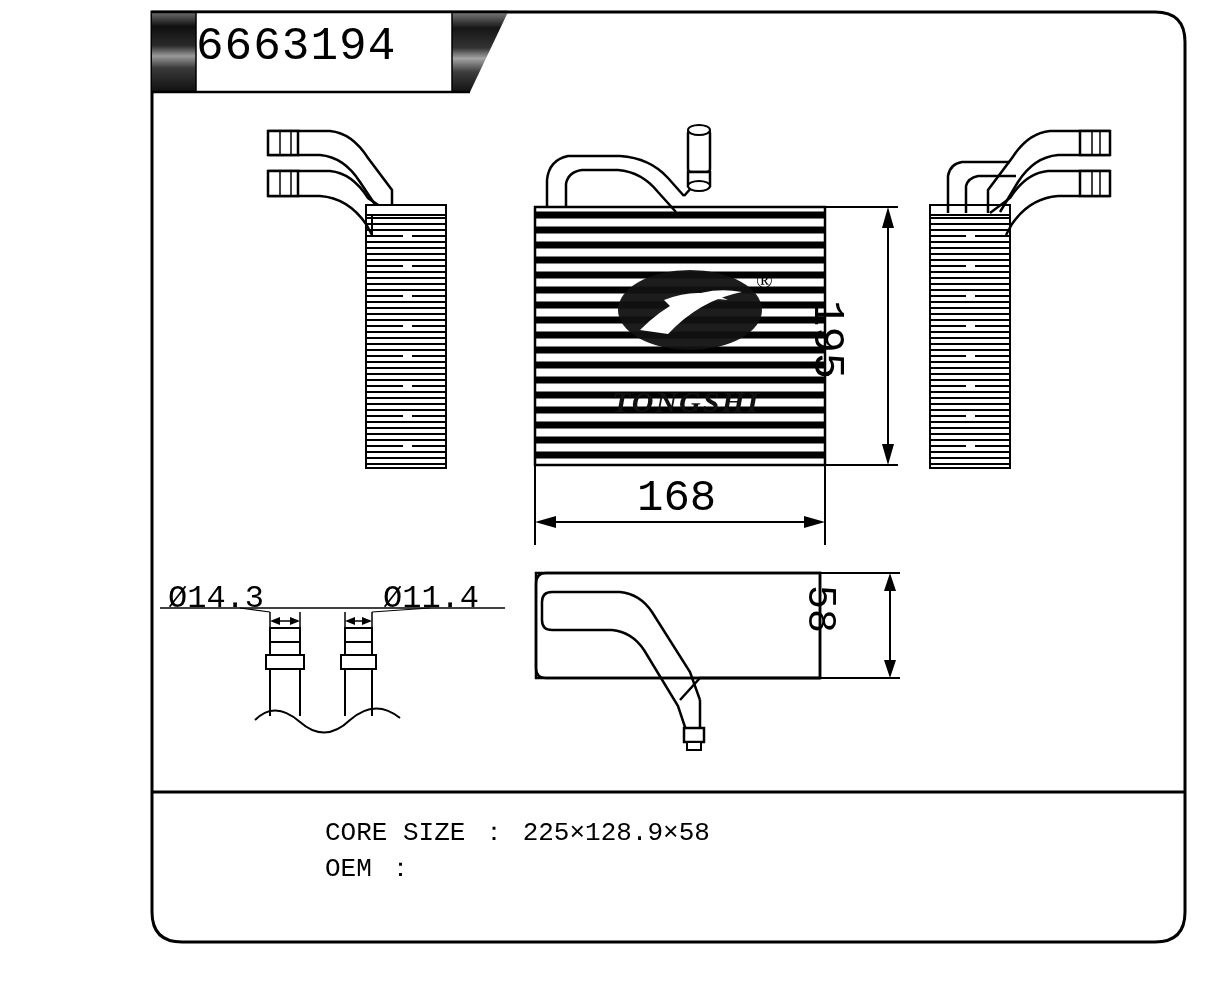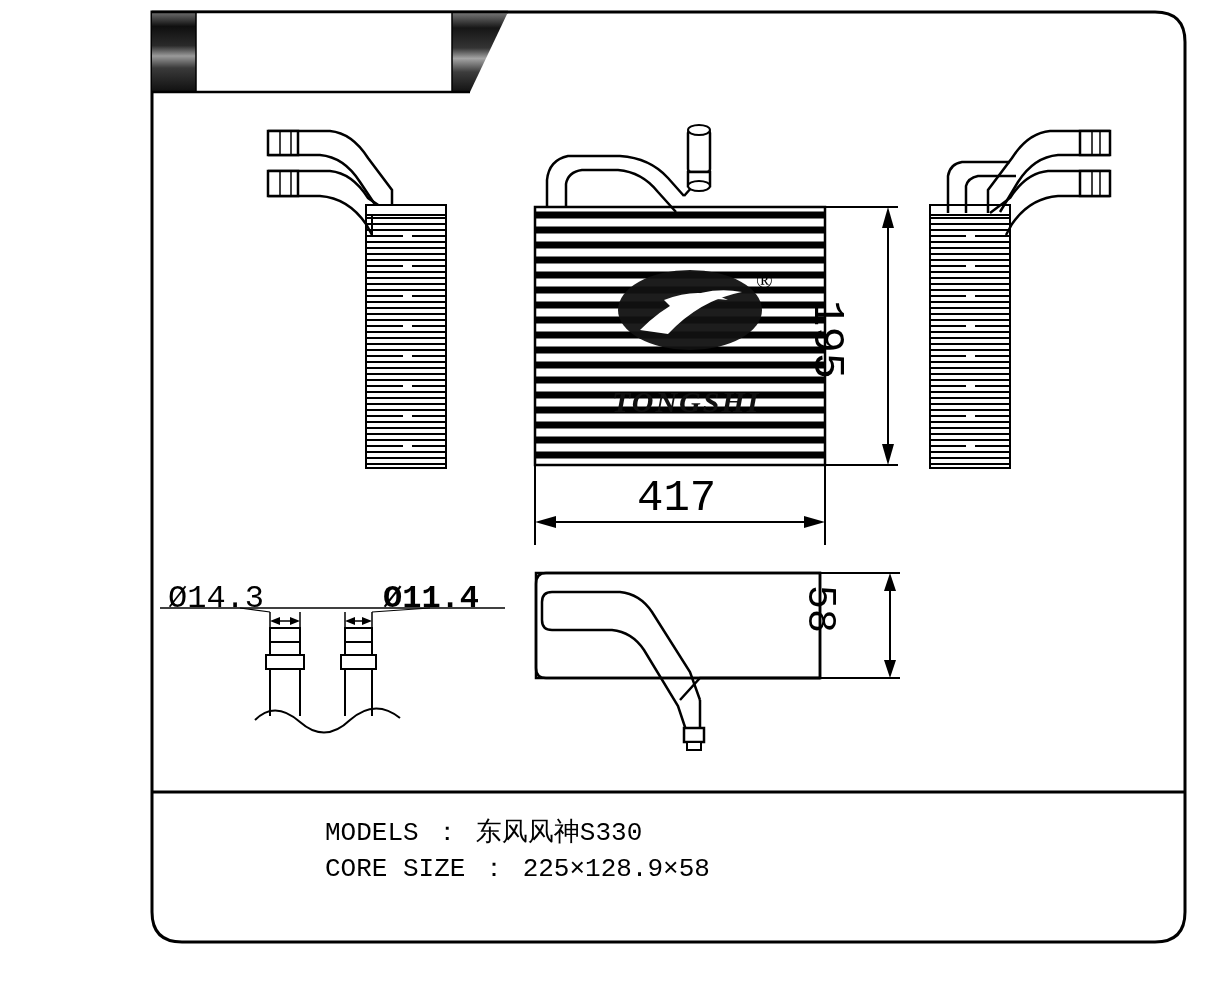--- a/index.html
+++ b/index.html
@@ -66,21 +66,20 @@
   .dim-d143 {
     left: 160px;
     top: 580px;
     font-size: 32px;
     margin-left: 8px;
   }
   .dim-d114 {
     left: 383px;
     top: 580px;
     font-size: 32px;
-    font-weight: bold;
   }
   
   .spec-block {
     position: absolute;
     left: 325px;
     top: 815px;
     font-family: "Liberation Mono", monospace;
     font-size: 26px;
     line-height: 36px;
     color: #000;
@@ -421,39 +420,40 @@
     <g stroke="#000" stroke-width="2">
       <line x1="820" y1="573" x2="900" y2="573"></line>
       <line x1="820" y1="678" x2="900" y2="678"></line>
       <line x1="890" y1="580" x2="890" y2="671"></line>
       <polygon points="890,573 884,591 896,591" fill="#000" stroke="none"></polygon>
       <polygon points="890,678 884,660 896,660" fill="#000" stroke="none"></polygon>
     </g>
 
   </svg>
 
-
-  <div class="dim dim-225">417</div>
+  <div class="part-number">6663194</div>
+
+  <div class="dim dim-225">168</div>
 
   <div class="dim dim-195">195</div>
 
   <div class="dim dim-58">58</div>
 
   <div class="dim dim-d143">Ø14.3</div>
 
   <div class="dim dim-d114">Ø11.4</div>
 
   <div class="logo-text">TONGSHI</div>
 
   <div style="position:absolute;left:756px;top:268px;font-family:'Liberation Serif',serif;font-size:22px;">®</div>
 
   <div class="spec-block">
-    <div class="spec-row">
-      <span class="spec-label">MODELS ：</span>
-      <span class="spec-value">东风风神S330</span>
-    </div>
     <div class="spec-row">
       <span class="spec-label">CORE SIZE ：</span>
       <span class="spec-value">225×128.9×58</span>
     </div>
+    <div class="spec-row">
+      <span class="spec-label">OEM ：</span>
+      <span class="spec-value"></span>
+    </div>
   </div>
 
 </div>
 
 </body></html>

